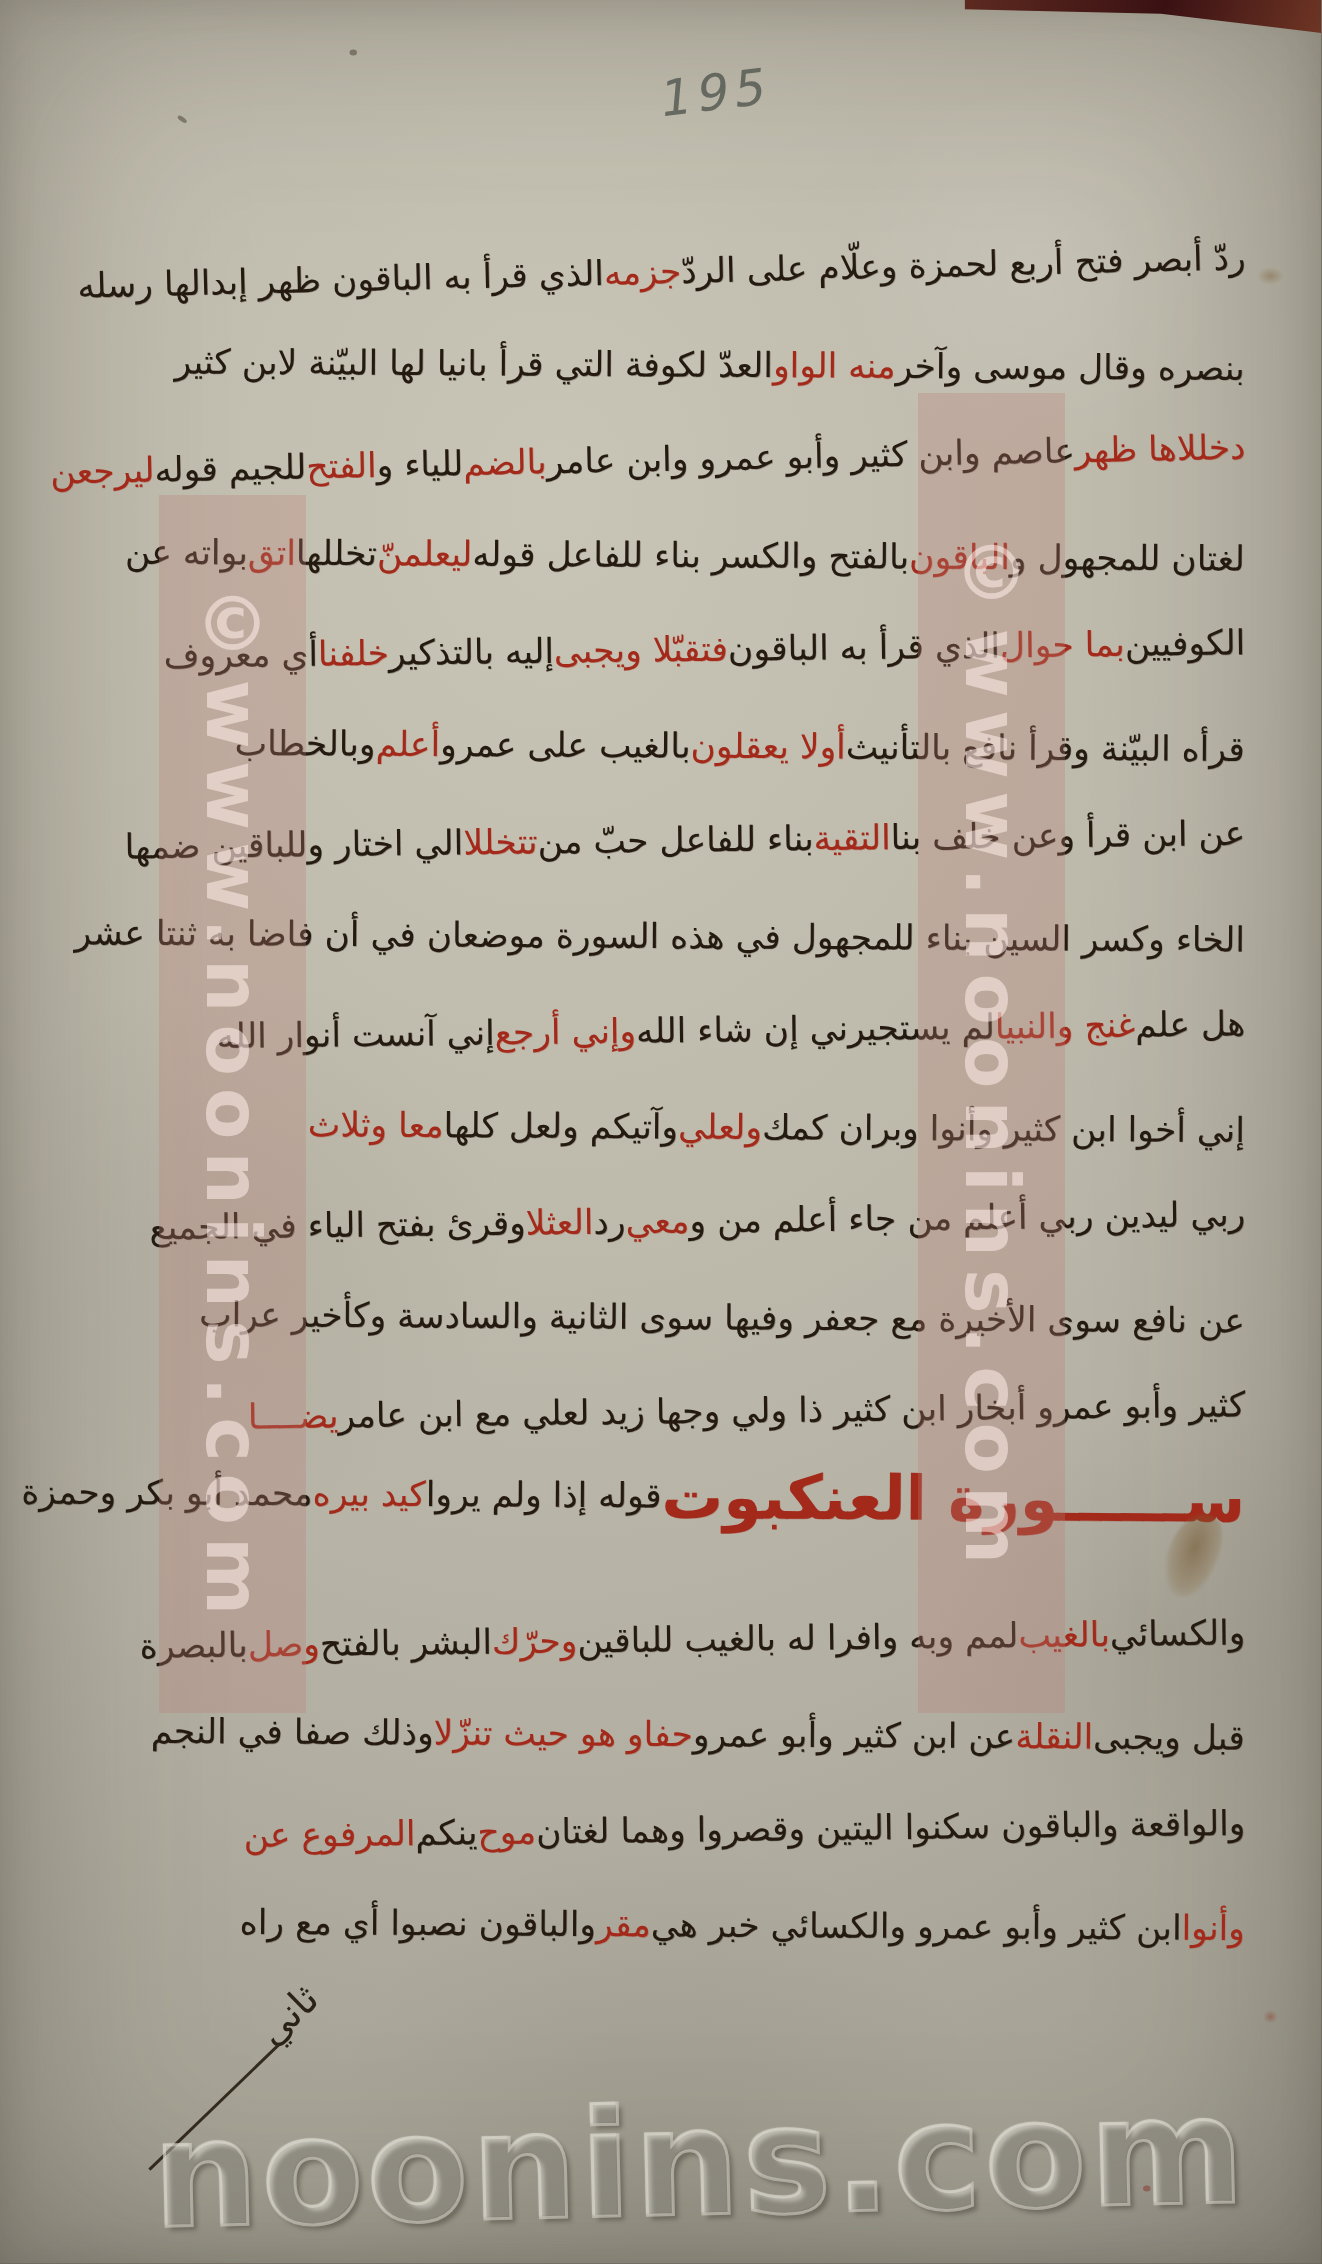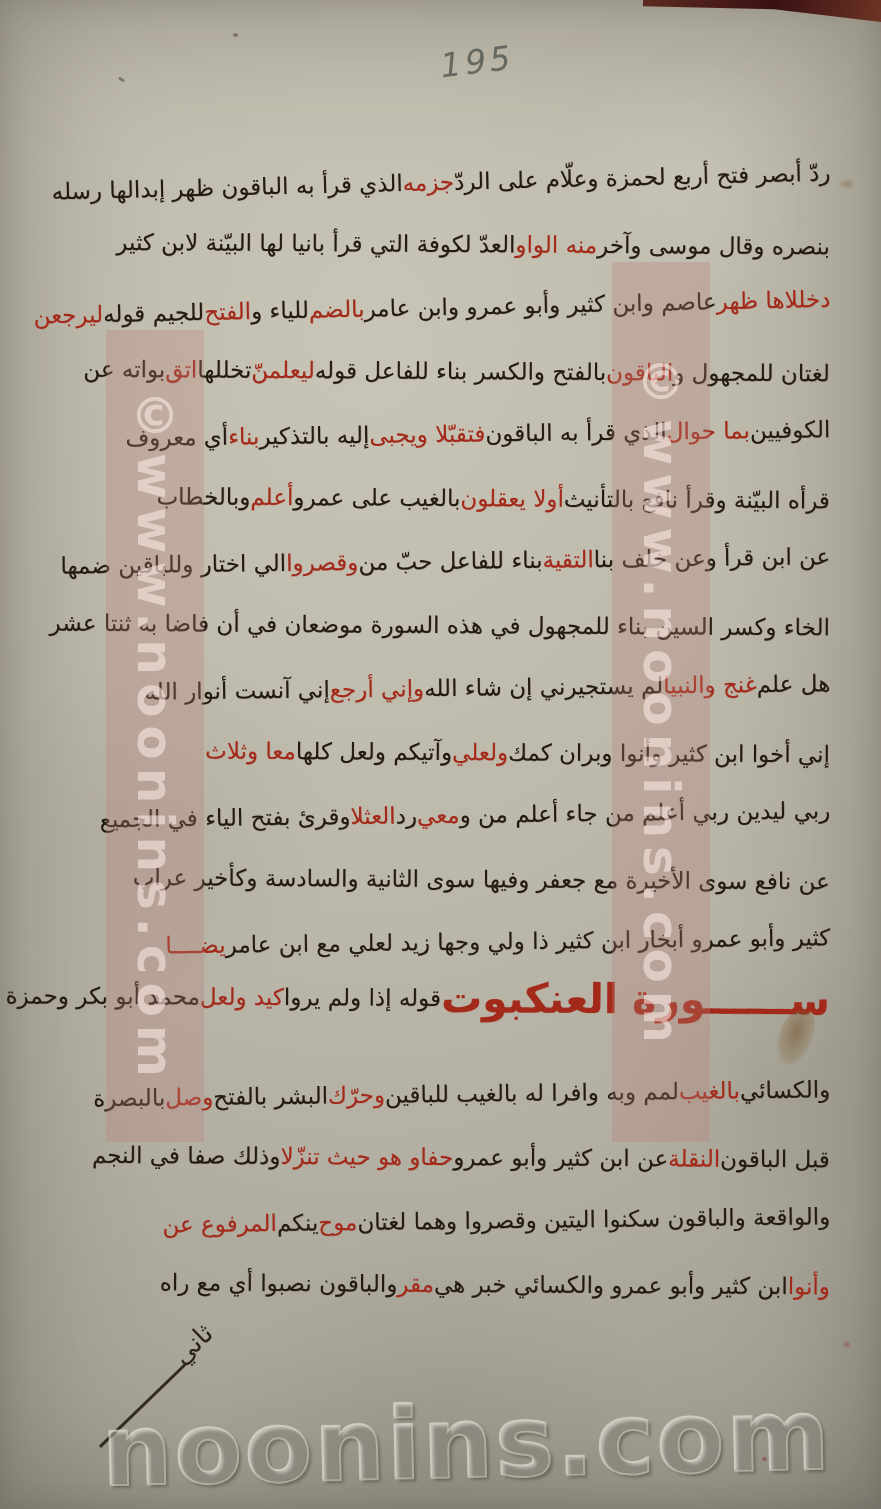--- a/index.html
+++ b/index.html
@@ -128,35 +128,35 @@
         <span class="seg ink"> تخللها </span>
         <span class="seg red">اتق</span>
         <span class="seg ink"> بواته عن</span>
       </div>
       <div class="ms-line">
         <span class="seg ink">الكوفيين </span>
         <span class="seg red">بما حوال</span>
         <span class="seg ink"> الذي قرأ به الباقون </span>
         <span class="seg red">فتقبّلا ويجبى</span>
         <span class="seg ink"> إليه بالتذكير </span>
-        <span class="seg red">بناء</span>
+        <span class="seg red">خلفنا</span>
         <span class="seg ink"> أي معروف</span>
       </div>
       <div class="ms-line">
         <span class="seg ink">قرأه البيّنة وقرأ نافع بالتأنيث </span>
         <span class="seg red">أولا يعقلون</span>
         <span class="seg ink"> بالغيب على عمرو </span>
         <span class="seg red">أعلم</span>
         <span class="seg ink"> وبالخطاب</span>
       </div>
       <div class="ms-line">
         <span class="seg ink">عن ابن قرأ وعن خلف بنا </span>
         <span class="seg red">التقية</span>
         <span class="seg ink"> بناء للفاعل حبّ من </span>
-        <span class="seg red">وقصروا</span>
+        <span class="seg red">تتخللا</span>
         <span class="seg ink"> الي اختار وللباقين ضمها</span>
       </div>
       <div class="ms-line">
         <span class="seg ink">الخاء وكسر السين بناء للمجهول في هذه السورة موضعان في أن فاضا به ثنتا عشر</span>
       </div>
       <div class="ms-line">
         <span class="seg ink">هل علم </span>
         <span class="seg red">غنج والنبيا</span>
         <span class="seg ink"> لم يستجيرني إن شاء الله </span>
         <span class="seg red">وإني أرجع</span>
@@ -178,34 +178,34 @@
       <div class="ms-line">
         <span class="seg ink">عن نافع سوى الأخيرة مع جعفر وفيها سوى الثانية والسادسة وكأخير عراب</span>
       </div>
       <div class="ms-line">
         <span class="seg ink">كثير وأبو عمرو أبخار ابن كثير ذا ولي وجها زيد لعلي مع ابن عامر </span>
         <span class="seg red">يضــــا</span>
       </div>
       <div class="ms-line heading">
         <span class="seg red big">ســــــورة العنكبوت</span>
         <span class="seg ink"> قوله إذا ولم يروا </span>
-        <span class="seg red">كيد ولعل</span>
+        <span class="seg red">كيد بيره</span>
         <span class="seg ink"> محمد أبو بكر وحمزة</span>
       </div>
       <div class="ms-line">
         <span class="seg ink">والكسائي </span>
         <span class="seg red">بالغيب</span>
         <span class="seg ink"> لمم وبه وافرا له بالغيب للباقين </span>
         <span class="seg red">وحرّك</span>
         <span class="seg ink"> البشر بالفتح </span>
         <span class="seg red">وصل</span>
         <span class="seg ink"> بالبصرة</span>
       </div>
       <div class="ms-line">
-        <span class="seg ink">قبل الباقون </span>
+        <span class="seg ink">قبل ويجبى </span>
         <span class="seg red">النقلة</span>
         <span class="seg ink"> عن ابن كثير وأبو عمرو </span>
         <span class="seg red">حفاو هو حيث تنزّلا</span>
         <span class="seg ink"> وذلك صفا في النجم</span>
       </div>
       <div class="ms-line">
         <span class="seg ink">والواقعة والباقون سكنوا اليتين وقصروا وهما لغتان </span>
         <span class="seg red">موح</span>
         <span class="seg ink"> ينكم </span>
         <span class="seg red">المرفوع عن</span>

